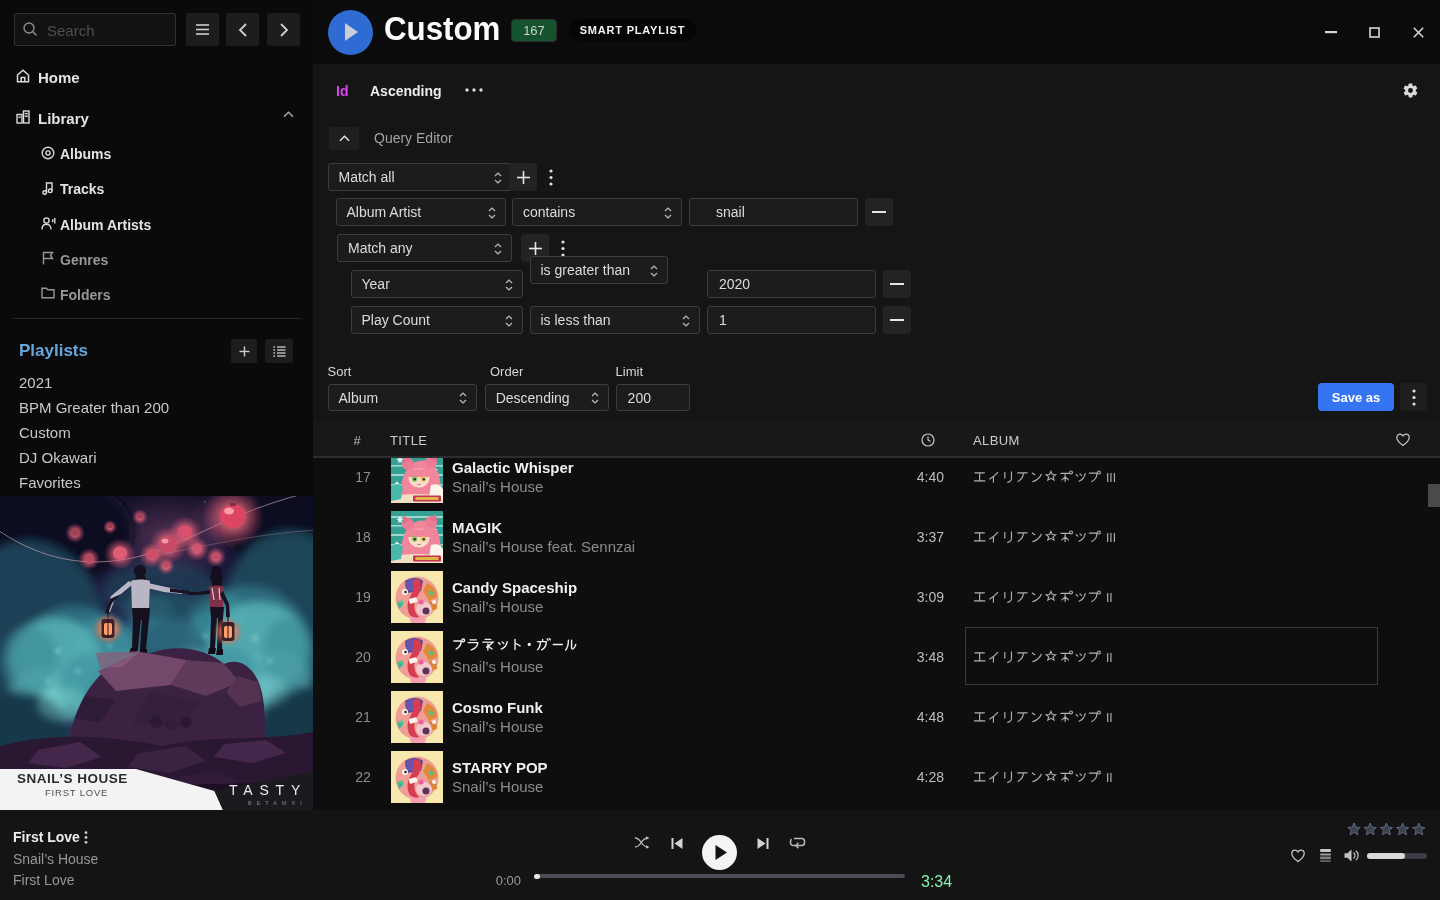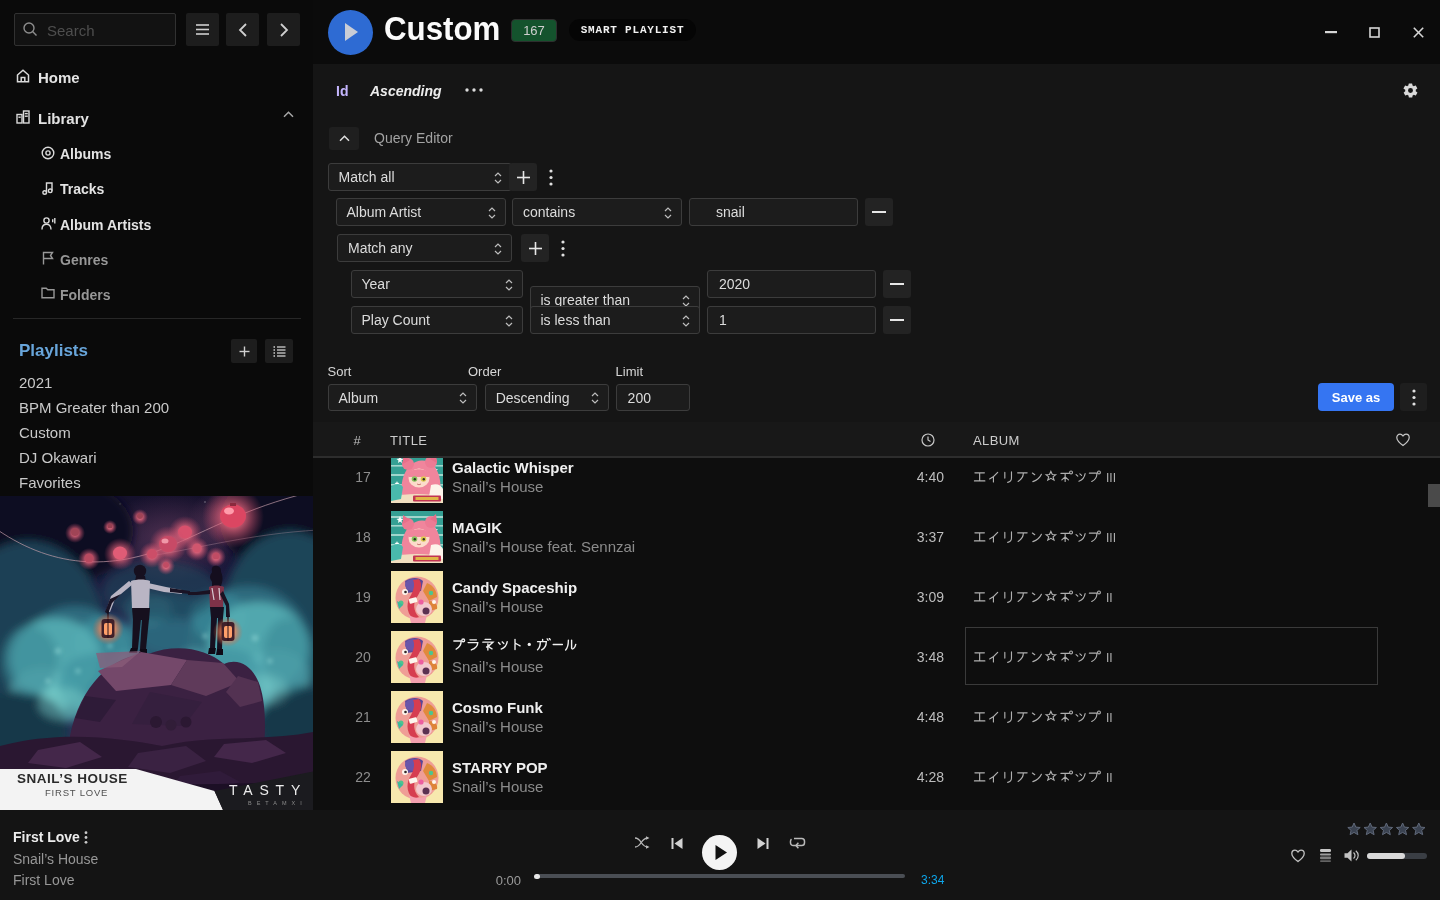--- a/index.html
+++ b/index.html
@@ -49,36 +49,36 @@
 </head>
 <body>
 <div id="stage">
   <div id="titlebar" class="abs">
     <div class="abs" style="left:14.5px;top:10px;width:45px;height:45px;border-radius:50%;background:#2e6bd3;"></div>
     <svg class="abs" style="left:30px;top:22px" width="16" height="20" viewBox="0 0 16 20">
         <path d="M2 1 L15 10 L2 19 Z" fill="#c9cdd6"></path>
       </svg>
     <div class="abs" style="left:71px;top:9px;font-size:34px;font-weight:bold;color:#fbfbfb;transform:scaleX(0.92);transform-origin:left center;">Custom</div>
     <div class="abs" style="left:198px;top:19px;width:46px;height:23px;background:#14532d;border:1px solid #2e2e2e;border-radius:4px;color:#cfcfcf;font-size:13px;display:flex;align-items:center;justify-content:center;">167</div>
-    <div class="abs" style="left:256px;top:19px;width:127px;height:22px;background:#050505;border-radius:11px;color:#f2f2f2;font-size:11px;font-weight:bold;letter-spacing:0.8px;display:flex;align-items:center;justify-content:center;font-family:Liberation Mono, monospace;">SMART PLAYLIST</div>
+    <div class="abs" style="left:256px;top:19px;width:127px;height:22px;background:#050505;border-radius:11px;color:#f2f2f2;font-size:11px;font-weight:bold;letter-spacing:0.8px;display:flex;align-items:center;justify-content:center;">SMART PLAYLIST</div>
 
     <svg class="abs" style="left:1012px;top:31px" width="12" height="3" viewBox="0 0 12 3">
         <rect width="12" height="2.2" fill="#d6d6d6"></rect>
       </svg>
     <svg class="abs" style="left:1056px;top:27px" width="11" height="11" viewBox="0 0 11 11" fill="none" stroke="#d6d6d6" stroke-width="1.6">
         <rect x="1" y="1" width="9" height="9"></rect>
       </svg>
     <svg class="abs" style="left:1100px;top:27px" width="11" height="11" viewBox="0 0 11 11" stroke="#d6d6d6" stroke-width="1.6">
         <line x1="0.8" y1="0.8" x2="10.2" y2="10.2"></line>
         <line x1="10.2" y1="0.8" x2="0.8" y2="10.2"></line>
       </svg>
   </div>
   <div id="panel" class="abs">
-    <div class="abs" style="left:23px;top:19px;font-size:14px;font-weight:bold;color:#c4b5fd;">Id</div>
-    <div class="abs" style="left:57px;top:19px;font-size:14px;font-weight:bold;color:#ededed;font-style:italic;">Ascending</div>
+    <div class="abs" style="left:23px;top:19px;font-size:14px;font-weight:bold;color:#d946ef;">Id</div>
+    <div class="abs" style="left:57px;top:19px;font-size:14px;font-weight:bold;color:#ededed;">Ascending</div>
     <svg class="abs" style="left:152px;top:24px" width="18" height="4" viewBox="0 0 18 4">
         <circle cx="2" cy="2" r="1.7" fill="#dcdcdc"></circle>
         <circle cx="9" cy="2" r="1.7" fill="#dcdcdc"></circle>
         <circle cx="16" cy="2" r="1.7" fill="#dcdcdc"></circle>
       </svg>
     <svg class="abs" style="left:1089px;top:18px" width="17" height="17" viewBox="0 0 24 24" fill="#d9d9d9">
         <path d="M19.4 13c.04-.32.06-.66.06-1s-.02-.68-.07-1l2.1-1.65a.5.5 0 0 0 .12-.64l-2-3.46a.5.5 0 0 0-.6-.22l-2.5 1a7.3 7.3 0 0 0-1.7-1l-.4-2.65a.5.5 0 0 0-.5-.38h-4a.5.5 0 0 0-.5.42l-.4 2.65c-.6.25-1.2.6-1.7 1l-2.5-1a.5.5 0 0 0-.6.22l-2 3.46a.5.5 0 0 0 .1.64L4.6 11c-.05.32-.08.66-.08 1s.03.68.08 1l-2.1 1.65a.5.5 0 0 0-.12.64l2 3.46c.12.22.38.3.6.22l2.5-1c.52.4 1.1.74 1.7 1l.4 2.65c.04.24.24.4.48.4h4c.24 0 .45-.16.5-.4l.38-2.65c.62-.26 1.2-.6 1.72-1l2.48 1c.23.1.5 0 .6-.22l2-3.46a.5.5 0 0 0-.1-.64L19.4 13zM12 15.5A3.5 3.5 0 1 1 12 8.5a3.5 3.5 0 0 1 0 7z"></path>
       </svg>
 
     <div class="abs sqbtn" style="left:16px;top:63px;width:30px;height:23px;background:#1f1f1f;">
@@ -132,21 +132,21 @@
     <svg class="abs" style="left:248px;top:176px" width="4" height="17" viewBox="0 0 4 17">
         <circle cx="2" cy="2" r="1.6" fill="#e0e0e0"></circle>
         <circle cx="2" cy="8.5" r="1.6" fill="#e0e0e0"></circle>
         <circle cx="2" cy="15" r="1.6" fill="#e0e0e0"></circle>
       </svg>
 
     <div class="sel" style="left:37.5px;top:206px;width:172px;">Year<span class="ud"><svg width="8" height="14" viewBox="0 0 8 14" fill="none" stroke="#bdbdbd" stroke-width="1.2">
             <path d="M1 5 L4 2 L7 5"></path>
             <path d="M1 9 L4 12 L7 9"></path>
           </svg></span></div>
-    <div class="sel" style="left:216.5px;top:222px;width:170px;">is greater than<span class="ud"><svg width="8" height="14" viewBox="0 0 8 14" fill="none" stroke="#bdbdbd" stroke-width="1.2">
+    <div class="sel" style="left:216.5px;top:192px;width:138px;">is greater than<span class="ud"><svg width="8" height="14" viewBox="0 0 8 14" fill="none" stroke="#bdbdbd" stroke-width="1.2">
             <path d="M1 5 L4 2 L7 5"></path>
             <path d="M1 9 L4 12 L7 9"></path>
           </svg></span></div>
     <div class="inp" style="left:394px;top:206px;width:169px;">2020</div>
     <div class="sqbtn" style="left:570px;top:206px;width:28px;height:28px;">
         <svg width="14" height="2.5" viewBox="0 0 14 2.5">
           <rect width="14" height="2.2" fill="#e6e6e6"></rect>
         </svg>
       </div>
 
@@ -159,21 +159,21 @@
             <path d="M1 9 L4 12 L7 9"></path>
           </svg></span></div>
     <div class="inp" style="left:394px;top:242px;width:169px;">1</div>
     <div class="sqbtn" style="left:570px;top:242px;width:28px;height:28px;">
         <svg width="14" height="2.5" viewBox="0 0 14 2.5">
           <rect width="14" height="2.2" fill="#e6e6e6"></rect>
         </svg>
       </div>
 
     <div class="lbl" style="left:14.5px;top:300px;">Sort</div>
-    <div class="lbl" style="left:155px;top:300px;">Order</div>
+    <div class="lbl" style="left:177px;top:300px;">Order</div>
     <div class="lbl" style="left:302.6px;top:300px;">Limit</div>
     <div class="sel" style="left:14.5px;top:320px;width:149px;height:27px;">Album<span class="ud" style="top:6px"><svg width="8" height="14" viewBox="0 0 8 14" fill="none" stroke="#bdbdbd" stroke-width="1.2">
             <path d="M1 5 L4 2 L7 5"></path>
             <path d="M1 9 L4 12 L7 9"></path>
           </svg></span></div>
     <div class="sel" style="left:171.7px;top:320px;width:124px;height:27px;">Descending<span class="ud" style="top:6px"><svg width="8" height="14" viewBox="0 0 8 14" fill="none" stroke="#bdbdbd" stroke-width="1.2">
             <path d="M1 5 L4 2 L7 5"></path>
             <path d="M1 9 L4 12 L7 9"></path>
           </svg></span></div>
     <div class="inp" style="left:302.6px;top:320px;width:74px;height:27px;">200</div>
@@ -401,21 +401,21 @@
       </svg>
     <svg class="abs" style="left:789px;top:27px" width="17" height="13" viewBox="0 0 17 13" fill="none" stroke="#b9b9b9" stroke-width="1.5">
         <path d="M5 1.5 H12.7 C14.3 1.5 15.5 2.7 15.5 4.3 V5.7 C15.5 7.3 14.3 8.5 12.7 8.5 H7.6"></path>
         <path d="M7.6 8.5 H4.3 C2.7 8.5 1.5 7.3 1.5 5.7 V4.3 C1.5 3.4 1.9 2.6 2.5 2.1"></path>
         <path d="M9.4 5.8 L7 8.5 L9.4 11.2" stroke-linejoin="round"></path>
       </svg>
 
     <div class="abs" style="left:480px;top:63px;width:41px;text-align:right;font-size:13px;color:#9a9a9a;">0:00</div>
     <div class="abs" style="left:537px;top:64.3px;width:368px;height:4px;border-radius:2px;background:#4a4e54;"></div>
     <div class="abs" style="left:534px;top:63.5px;width:5.5px;height:5.5px;border-radius:50%;background:#e8e8e8;"></div>
-    <div class="abs" style="left:921px;top:63px;font-size:12px;color:#0ea5e9;">3:34</div>
+    <div class="abs" style="left:921px;top:63px;font-size:16px;color:#86efac;">3:34</div>
 
     <svg class="abs" style="left:1347px;top:12px" width="79" height="14" viewBox="0 0 79 14">
       <g fill="#3a4250" stroke="#60697a" stroke-width="1">
         <path d="M7 1 L8.8 5.1 L13.2 5.5 L9.9 8.4 L10.9 12.7 L7 10.4 L3.1 12.7 L4.1 8.4 L0.8 5.5 L5.2 5.1 Z"></path>
         <path d="M7 1 L8.8 5.1 L13.2 5.5 L9.9 8.4 L10.9 12.7 L7 10.4 L3.1 12.7 L4.1 8.4 L0.8 5.5 L5.2 5.1 Z" transform="translate(16.2,0)"></path>
         <path d="M7 1 L8.8 5.1 L13.2 5.5 L9.9 8.4 L10.9 12.7 L7 10.4 L3.1 12.7 L4.1 8.4 L0.8 5.5 L5.2 5.1 Z" transform="translate(32.4,0)"></path>
         <path d="M7 1 L8.8 5.1 L13.2 5.5 L9.9 8.4 L10.9 12.7 L7 10.4 L3.1 12.7 L4.1 8.4 L0.8 5.5 L5.2 5.1 Z" transform="translate(48.6,0)"></path>
         <path d="M7 1 L8.8 5.1 L13.2 5.5 L9.9 8.4 L10.9 12.7 L7 10.4 L3.1 12.7 L4.1 8.4 L0.8 5.5 L5.2 5.1 Z" transform="translate(64.8,0)"></path>
       </g>
     </svg>

